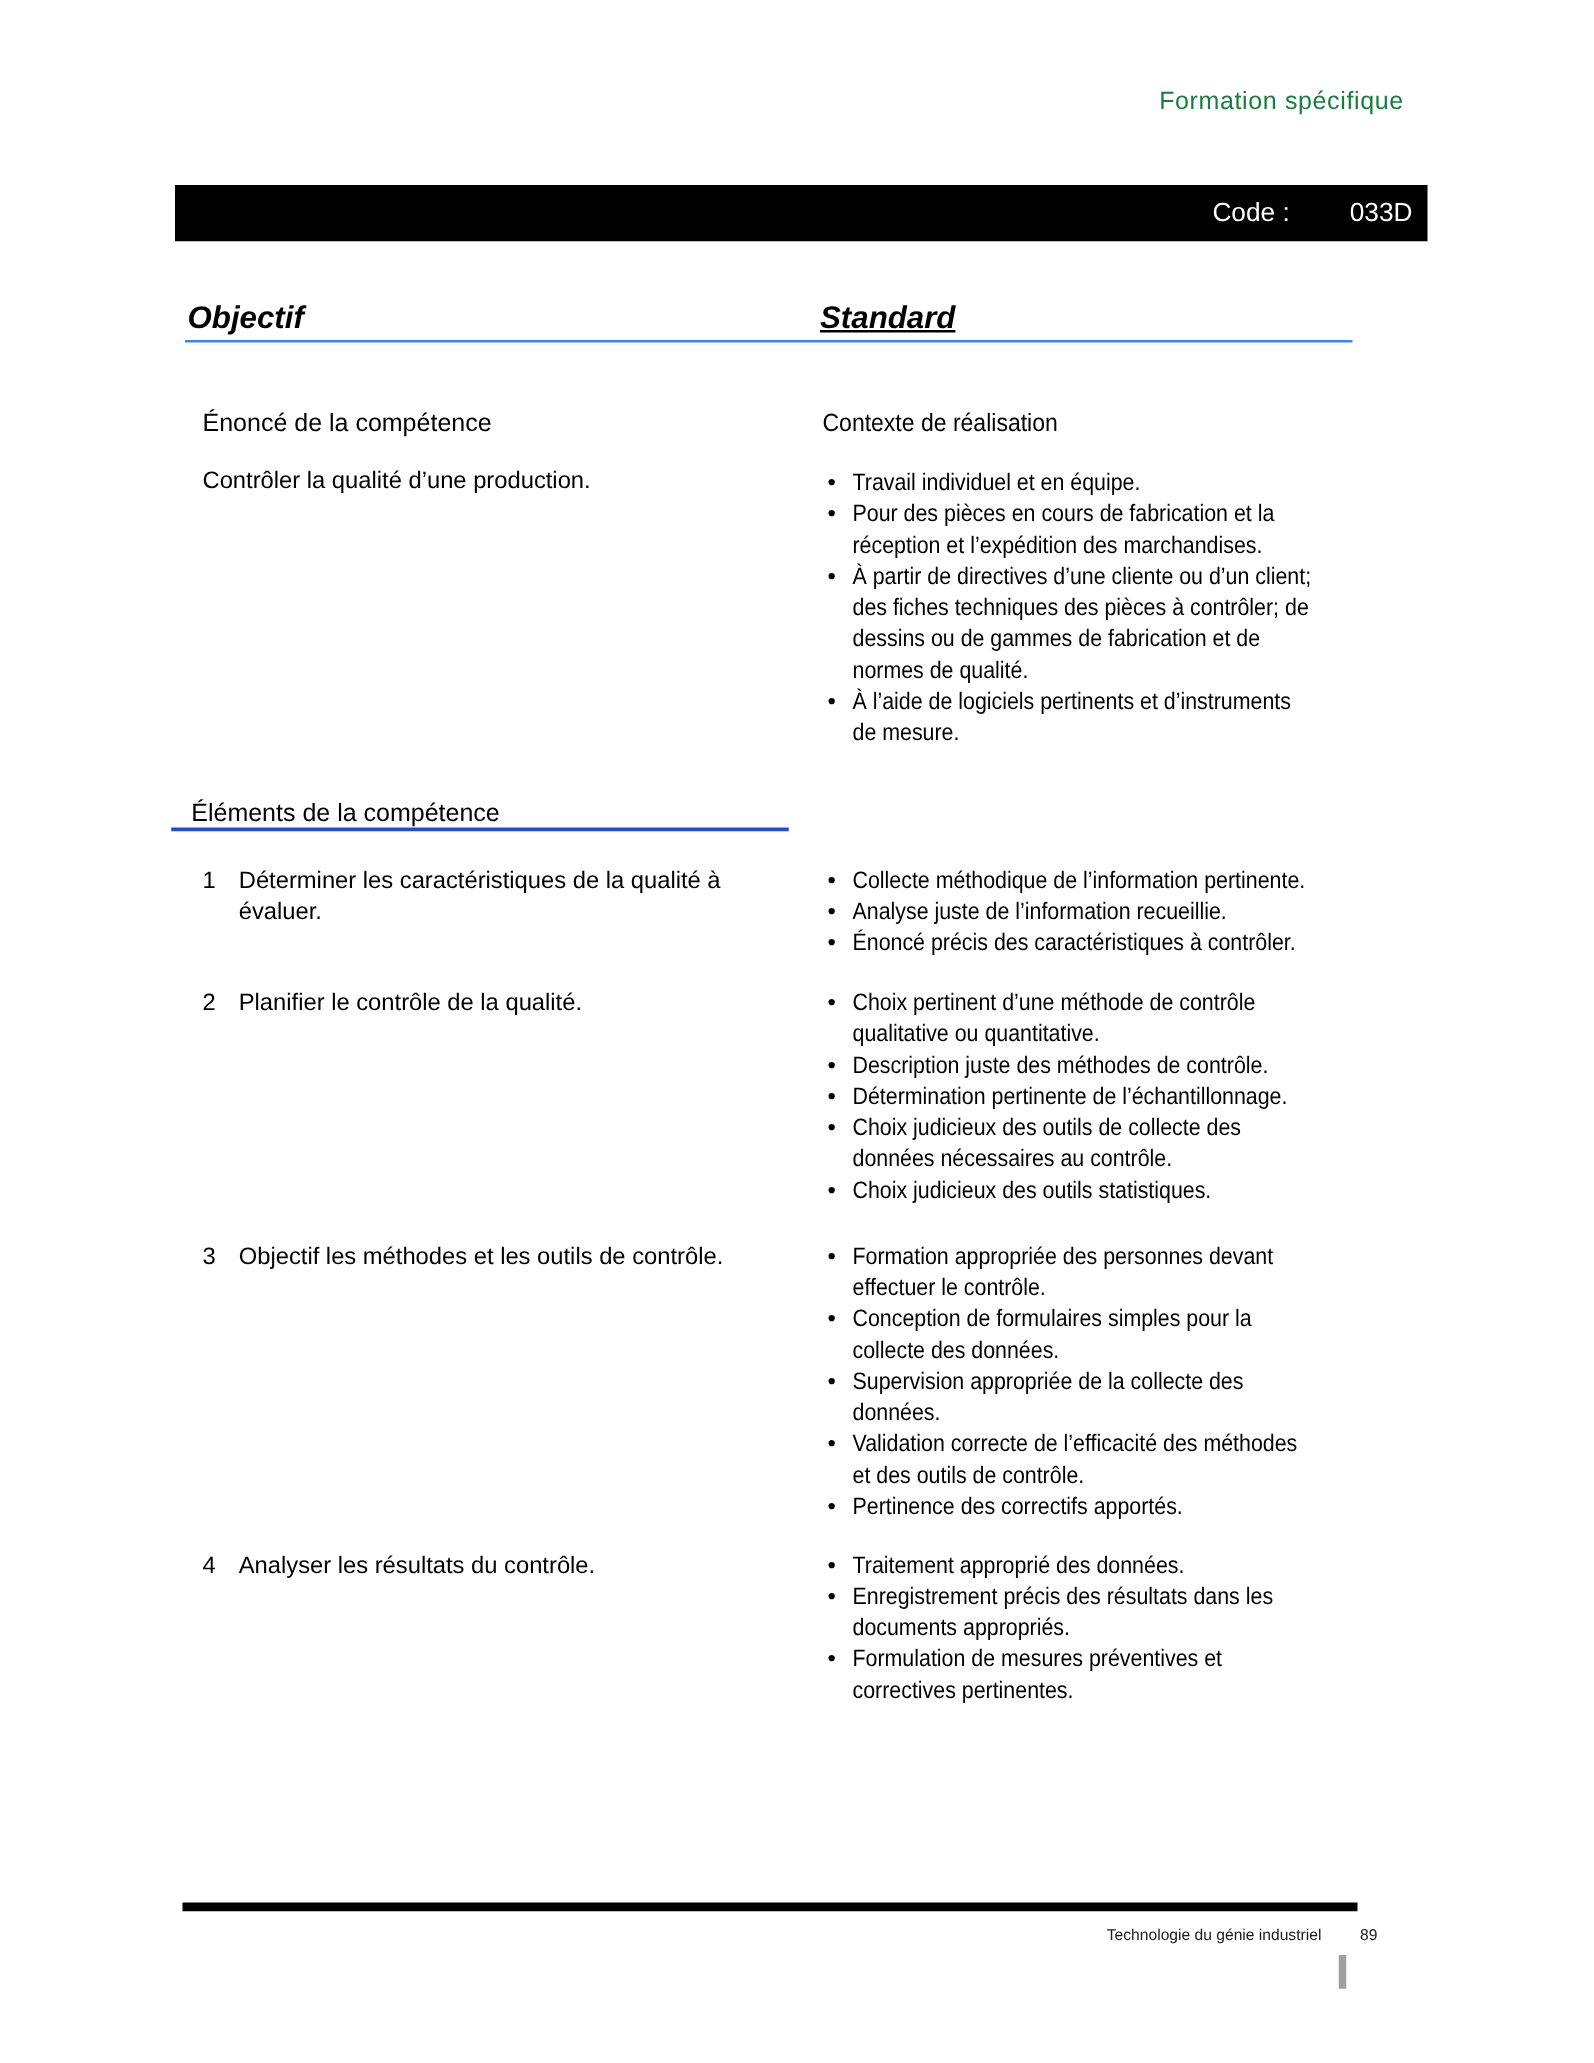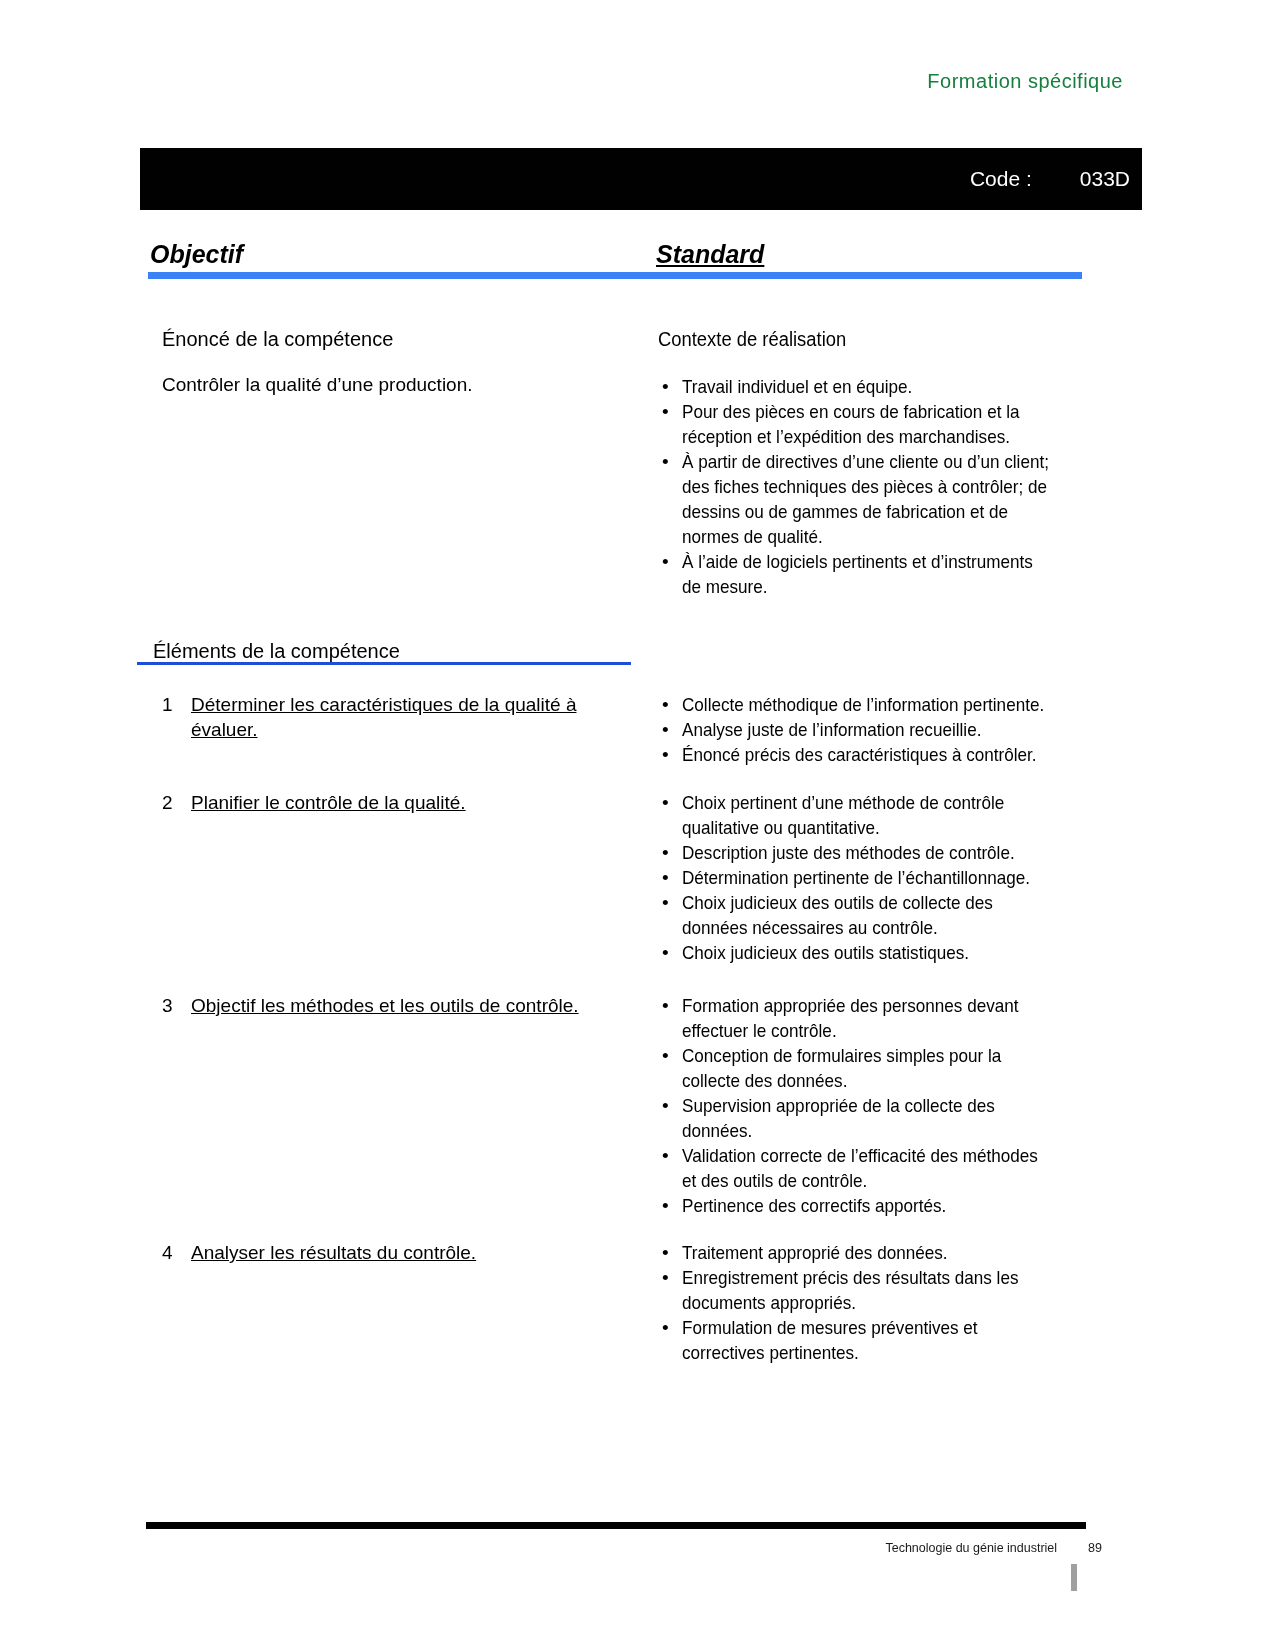--- a/index.html
+++ b/index.html
@@ -6,28 +6,28 @@
   .page {
     position:relative; width:1275px; height:1650px; background:#ffffff;
     font-family:"Liberation Sans", sans-serif; color:#000;
     overflow:hidden;
   }
   .header-note {
     position:absolute; top:70px; right:152px;
     font-size:20px; color:#15803d; letter-spacing:0.5px;
   }
   .banner {
-    position:absolute; left:140px; top:148px; width:1002px; height:62px;
+    position:absolute; left:140px; top:148px; width:1002px; height:45px;
     background:#010101; display:flex; align-items:center; justify-content:flex-end;
     gap:48px; padding-right:12px; box-sizing:border-box;
     color:#ffffff; font-size:21px;
   }
   .title-row {
     position:absolute; left:148px; top:240px; width:934px; height:32px;
-    border-bottom:7px solid #3b82f6;
+    border-bottom:2px solid #3b82f6;
   }
   .title-left, .title-right {
     position:absolute; top:0; font-size:25px; font-weight:700; font-style:italic;
   }
   .title-left { left:2px; }
   .title-right { left:508px;text-decoration:underline; }
 
   .heading { font-size:20px; font-weight:400; }
   .h-left  { position:absolute; left:162px; top:328px; }
   .h-right { position:absolute; left:658px; top:328px; }
@@ -54,21 +54,21 @@
     position:absolute; left:648px; top:640px; width:434px; height:25px;
     border-bottom:3px solid #000; box-sizing:border-box;
   }
   .sec2-header-right .heading { position:absolute; left:10px; top:0; }
 
   .item-left {
     position:absolute; left:162px; width:475px; display:flex;
     font-size:19px; line-height:25px;
   }
   .item-num { width:29px; flex:none; }
-  .item-text { white-space:pre-line;text-decoration:underline; }
+  .item-text { white-space:pre-line; }
   .item-right { position:absolute; left:662px; width:480px; }
 
   .footer-rule { position:absolute; left:146px; top:1522px; width:940px; height:7px; background:#000; }
   .footer-text {
     position:absolute; top:1541px; right:173px; display:flex; gap:31px;
     font-size:12.5px; color:#1a1a1a;
   }
   .footer-bar { position:absolute; left:1071px; top:1564px; width:6px; height:27px; background:#a0a0a0; }
 </style>
 </head>

